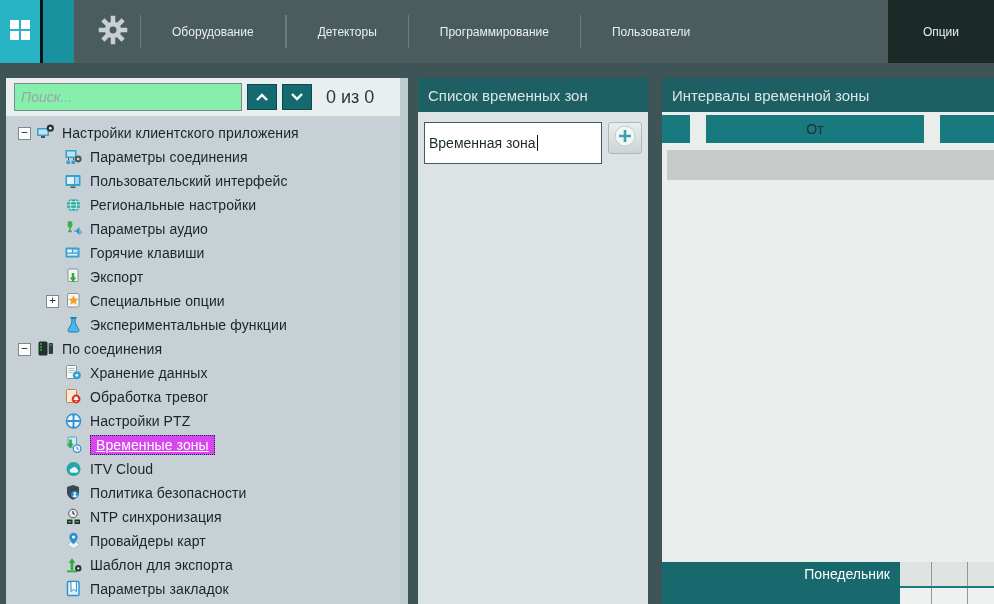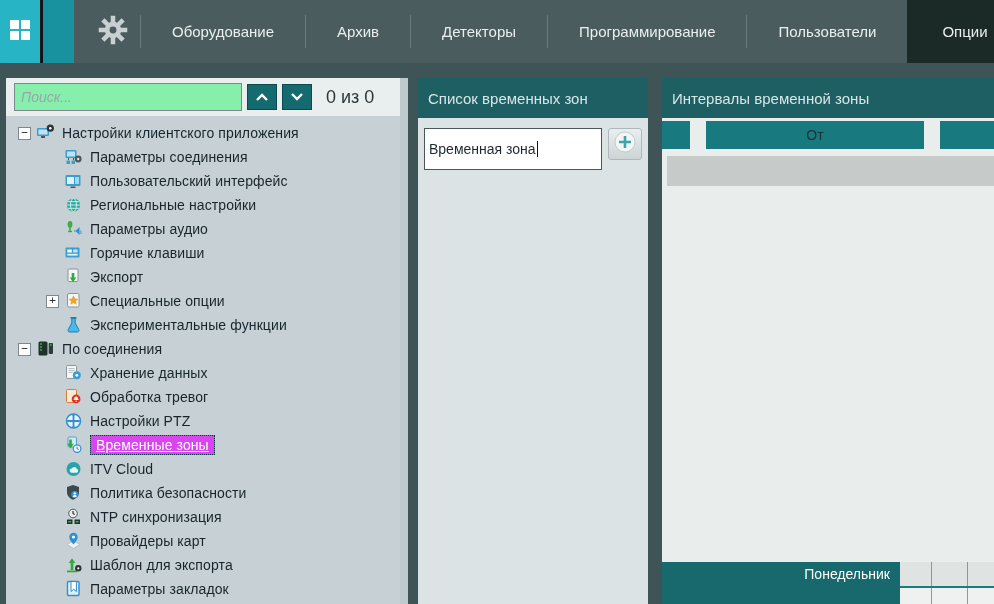--- a/index.html
+++ b/index.html
@@ -14,21 +14,21 @@
   .navbar { position:absolute; left:0; top:0; width:994px; height:63px;
             background:#4b5c5e; display:flex; align-items:stretch; }
   .logo-btn { width:43px; background:#27b5c6; border-right:3px solid #0d1416;
               display:flex; align-items:center; justify-content:center; flex:none; }
   .logo-sq2 { width:31px; background:#17929e; flex:none; }
   .gear-btn { width:54px; margin-left:12px; display:flex; align-items:center;
               justify-content:center; flex:none; }
   .nav-tabs { display:flex; flex:1; align-items:stretch; }
   .nav-sep { width:1px; background:#697c7d; margin:15px 0; flex:none; }
   .tab { display:flex; align-items:center; padding:0 31px; color:#e9efef;
-         font-size:15px; white-space:nowrap; cursor:default; }
+         font-size:12px; white-space:nowrap; cursor:default; }
   .tab.active { background:#1c2a27; margin-left:auto; padding:0 35px; }
 
   
   .left-panel { position:absolute; left:6px; top:78px; width:394px; bottom:0;
                 background:#c7d0d5; }
   .search-row { height:38px; background:#e9eeef; display:flex; align-items:center;
                 padding:0 8px; }
   .search-input { width:228px; height:28px; border:1px solid #7c898d; background:#86efac;
                   font-family:"Liberation Sans",sans-serif; font-style:italic;
                   font-size:14px; padding:0 6px; color:#333; outline:none; flex:none;}
@@ -52,21 +52,21 @@
   .row.selected .label { background:#d946ef; color:#fff;
                          border:1px dotted #05383b; padding:1px 5px;text-decoration:underline; }
 
   
   .splitter-left { position:absolute; left:400px; top:78px; width:8px; bottom:0;
                    background:#bfcace; }
 
   
   .mid-panel { position:absolute; left:418px; top:78px; width:230px; bottom:0;
                background:#dce3e5; }
-  .panel-header { height:40px; background:#1d5f63; color:#d9e6e7; font-size:15px;
+  .panel-header { height:34px; background:#1d5f63; color:#d9e6e7; font-size:15px;
                   display:flex; align-items:center; padding:0 10px; white-space:nowrap;}
   .zone-row { display:flex; padding:10px 6px 0 6px; gap:6px; align-items:flex-start; }
   .textbox { width:182px; height:42px; background:#fff; border:1px solid #4a565a;
              font-size:14px; color:#1d2b31; display:flex; align-items:center;
              padding:0 4px; overflow:hidden; }
   .caret { width:1px; height:16px; background:#111; margin-left:1px; flex:none; }
   .add-btn { width:34px; height:32px; background:linear-gradient(#e9eeee,#ccd4d6);
              border:1px solid #aeb8ba; border-radius:3px; display:flex;
              align-items:center; justify-content:center; flex:none; }
 
@@ -116,21 +116,20 @@
         </g>
         <circle cx="12" cy="12" r="6.2" fill="#c9d0d2"></circle>
         <circle cx="12" cy="12" r="2.6" fill="#4b5c5e"></circle>
       </svg>
     </span>
   </div>
   <div class="nav-tabs" id="nav-tabs">
       <div class="nav-sep"></div>
       <div class="tab">Оборудование</div>
       <div class="nav-sep"></div>
-      <div class="tab">Архив</div>
       <div class="nav-sep"></div>
       <div class="tab">Детекторы</div>
       <div class="nav-sep"></div>
       <div class="tab">Программирование</div>
       <div class="nav-sep"></div>
       <div class="tab">Пользователи</div>
       <div class="tab active">Опции</div>
     </div>
 </div>
 

